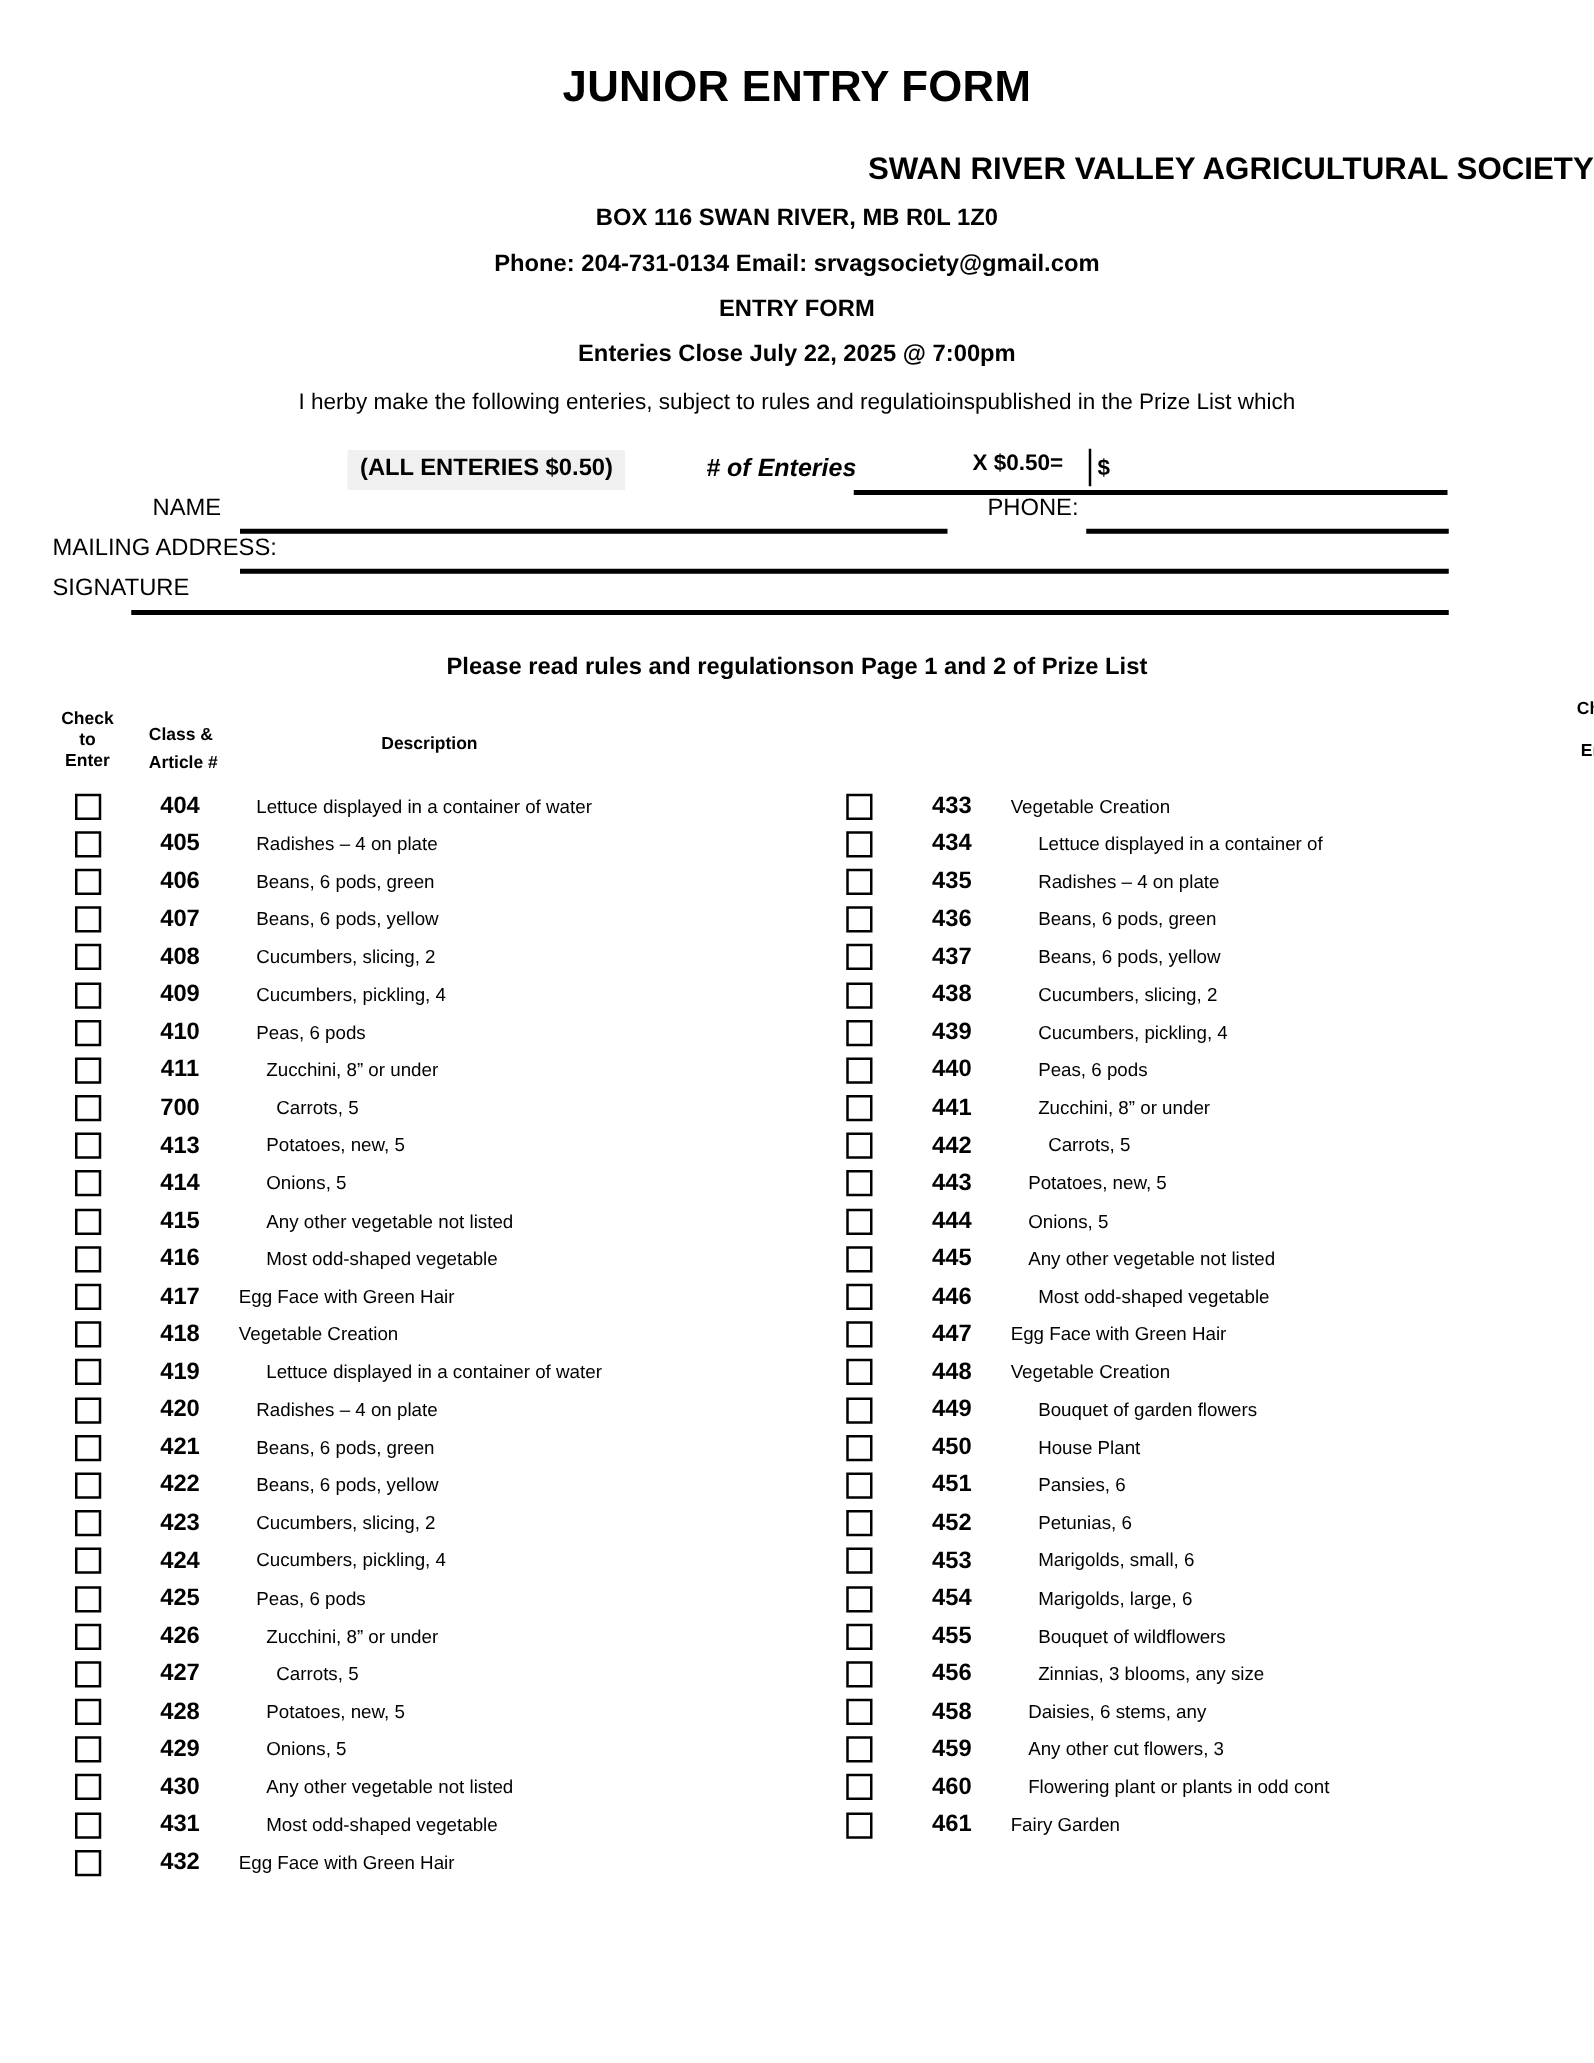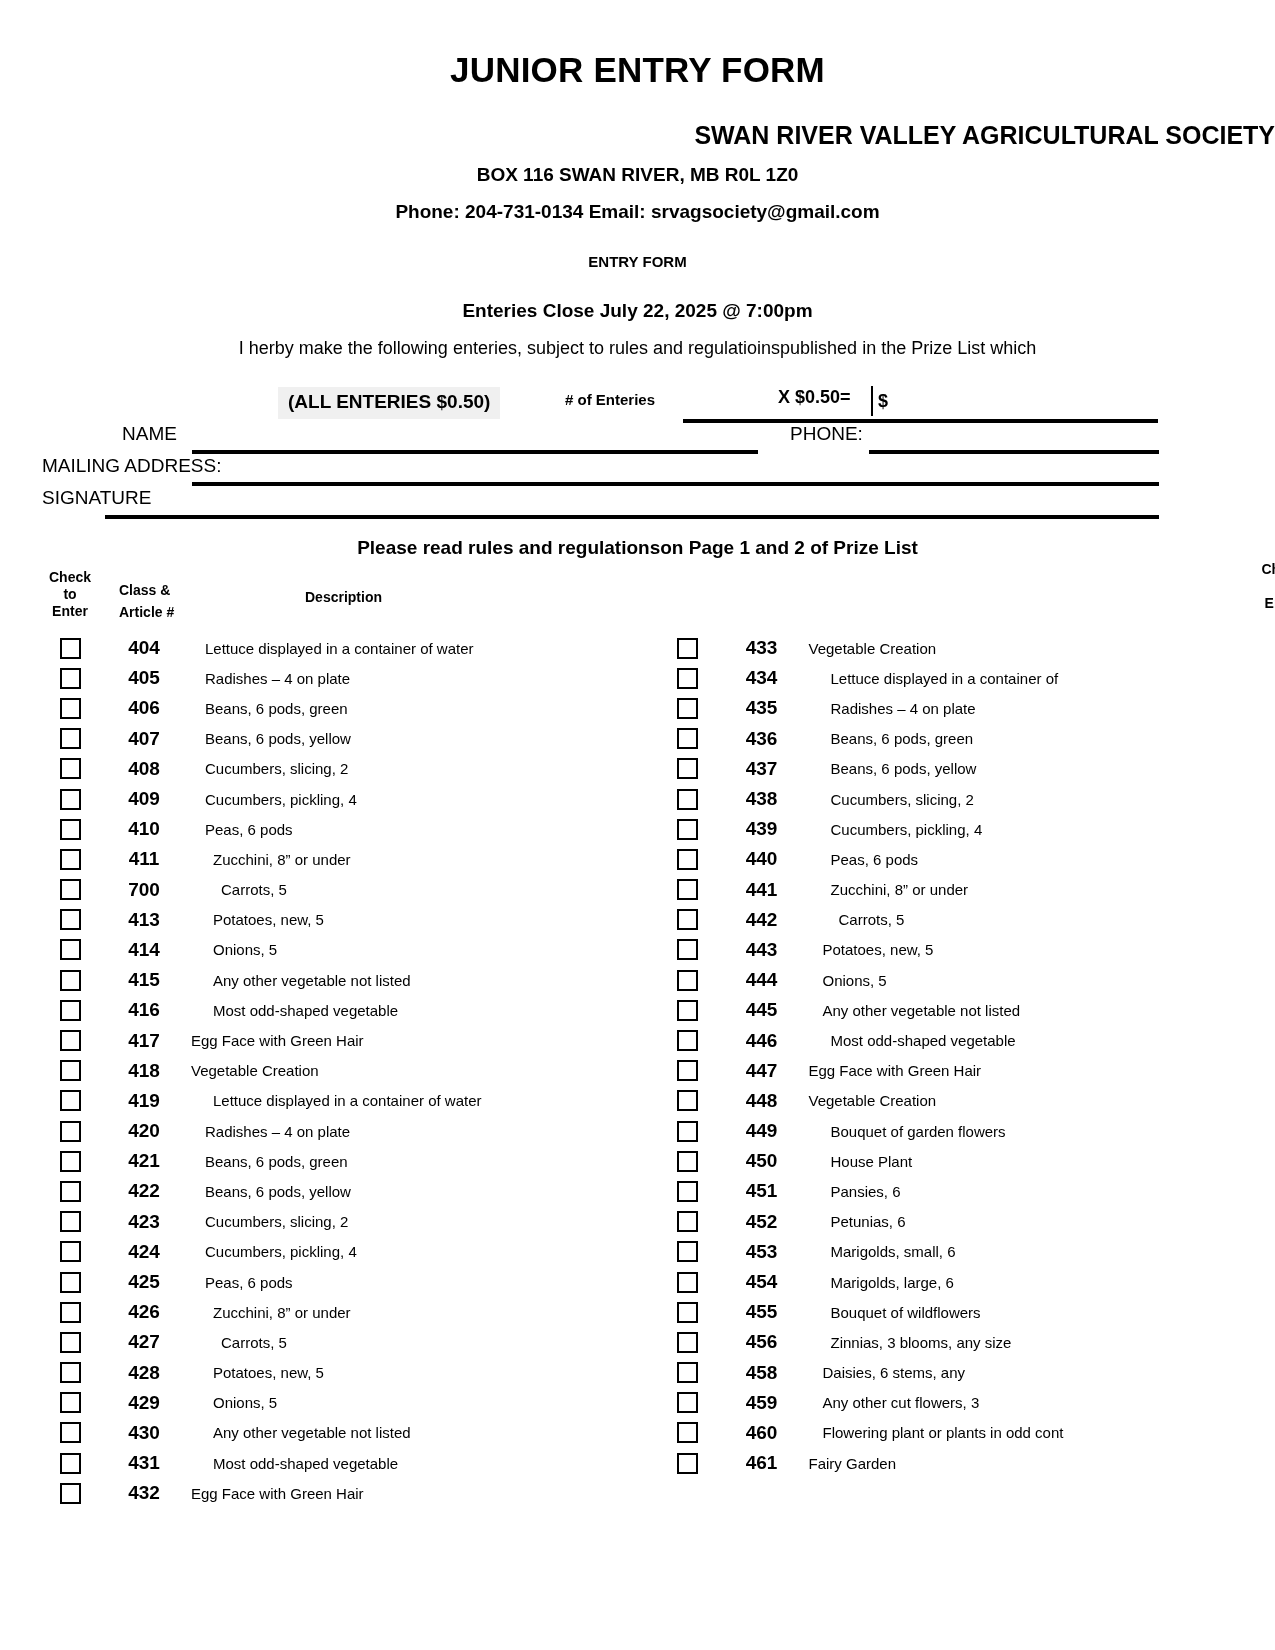--- a/index.html
+++ b/index.html
@@ -48,23 +48,23 @@
   }
   .contact-line {
     text-align: center;
     font-size: 19px;
     font-weight: bold;
     margin: 0;
     padding-top: 15px;
   }
   .entry-form-label {
     text-align: center;
-    font-size: 15px;
-    font-weight: bold;
-    margin: 16px;
+    font-size: 19px;
+    font-weight: bold;
+    margin: 0;
     padding-top: 14px;
   }
   .close-line {
     text-align: center;
     font-size: 19px;
     font-weight: bold;
     margin: 0;
     padding-top: 14px;
   }
   .statement-line {
@@ -87,22 +87,23 @@
     top: 2px;
     font-size: 19px;
     font-weight: bold;
     background: #f0f0f0;
     padding: 4px 10px 6px 10px;
   }
   .fee-count-label {
     position: absolute;
     left: 565px;
     top: 6px;
-    font-size: 15px;
-    font-weight: bold;
+    font-size: 20px;
+    font-weight: bold;
+    font-style: italic;
   }
   .fee-mult-label {
     position: absolute;
     left: 778px;
     top: 2px;
     font-size: 18px;
     font-weight: bold;
   }
   .fee-dollar {
     position: absolute;
@@ -149,21 +150,21 @@
   }
   .rule-name   { left: 192px; top: 27px;  width: 566px; height: 4px; }
   .rule-phone  { left: 869px; top: 27px;  width: 290px; height: 4px; }
   .rule-mail   { left: 192px; top: 59px;  width: 967px; height: 4px; }
   .rule-sign   { left: 105px; top: 92px;  width: 1054px; height: 4px; }
 
   .rules-note {
     text-align: center;
     font-size: 19px;
     font-weight: bold;
-    margin: 0;
+    margin: 13px;
     padding-top: 4px;
   }
 
   
   .table-wrap {
     display: flex;
     margin-top: 2px;
   }
   .table-col {
     width: 50%;

